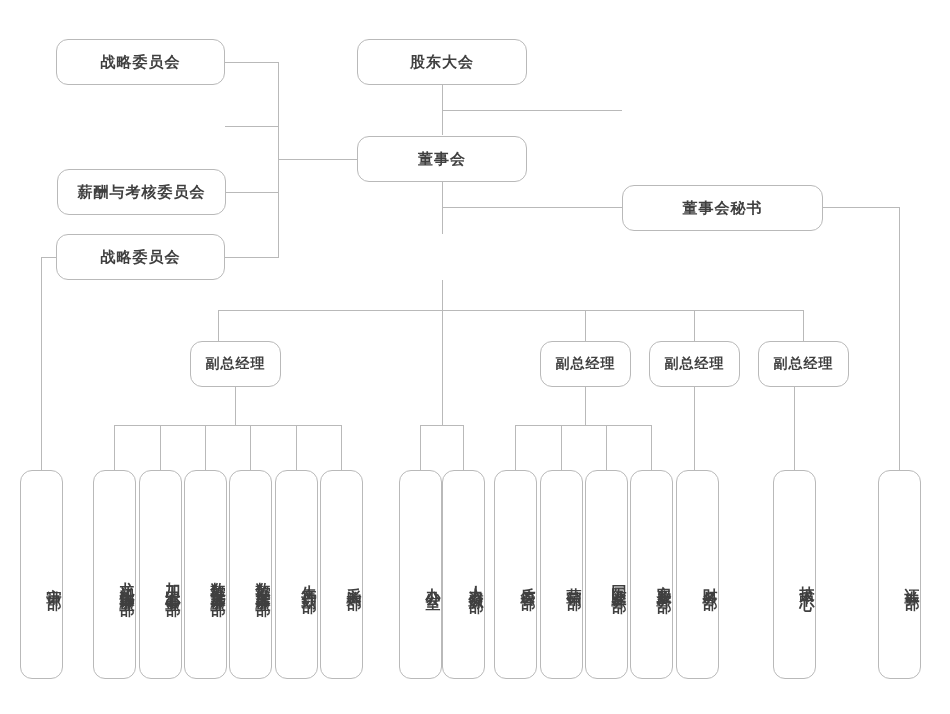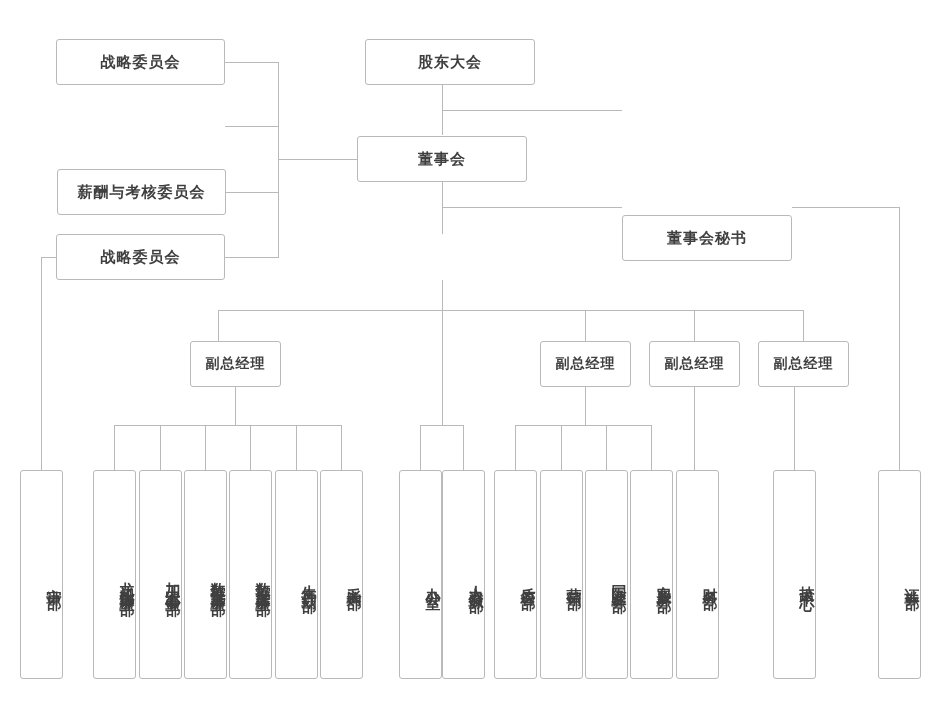--- a/index.html
+++ b/index.html
@@ -10,21 +10,21 @@
     color:#444444;
     overflow:hidden;
   }
   #chart{position:relative;width:950px;height:714px;}
 
   
   .node{
     position:absolute;
     box-sizing:border-box;
     border:1px solid #b9b9b9;
-    border-radius:3px;
+    border-radius:12px;
     background:#ffffff;
     display:flex;
     align-items:center;
     justify-content:center;
     font-size:15px;
     font-weight:bold;
     letter-spacing:1px;
     color:#3f3f3f;
     z-index:2;
   }
@@ -106,23 +106,23 @@
   <div class="ln lv" style="left:651px;top:425px;height:45px;"></div>
 
   <div class="ln lv" style="left:694px;top:382px;height:88px;"></div>
 
   <div class="ln lv" style="left:794px;top:382px;height:88px;"></div>
 
   <div class="node h-node" style="left:56px;top:39px;width:169px;">战略委员会</div>
   <div class="node h-node" style="left:57px;top:169px;width:169px;">薪酬与考核委员会</div>
   <div class="node h-node" style="left:56px;top:234px;width:169px;">战略委员会</div>
 
-  <div class="node h-node" style="left:357px;top:39px;width:170px;margin-left:8px;">股东大会</div>
+  <div class="node h-node" style="left:357px;top:39px;width:170px;">股东大会</div>
   <div class="node h-node" style="left:357px;top:136px;width:170px;font-family:Liberation Mono, monospace;">董事会</div>
-  <div class="node h-node" style="left:622px;top:185px;width:170px;margin-top:30px;">董事会秘书</div>
+  <div class="node h-node" style="left:622px;top:185px;width:201px;">董事会秘书</div>
 
   <div class="node h-node" style="left:190px;top:341px;width:91px;font-size:14px;">副总经理</div>
   <div class="node h-node" style="left:540px;top:341px;width:91px;font-size:14px;">副总经理</div>
   <div class="node h-node" style="left:649px;top:341px;width:91px;font-size:14px;">副总经理</div>
   <div class="node h-node" style="left:758px;top:341px;width:91px;font-size:14px;">副总经理</div>
 
   <div class="node v-node" style="left:20px;top:470px;width:43px;height:209px;">审计部</div>
   <div class="node v-node" style="left:93px;top:470px;width:43px;height:209px;">龙门机床事业部</div>
   <div class="node v-node" style="left:139px;top:470px;width:43px;height:209px;">加工中心事业部</div>
   <div class="node v-node" style="left:184px;top:470px;width:43px;height:209px;">数控铣床事业部</div>

